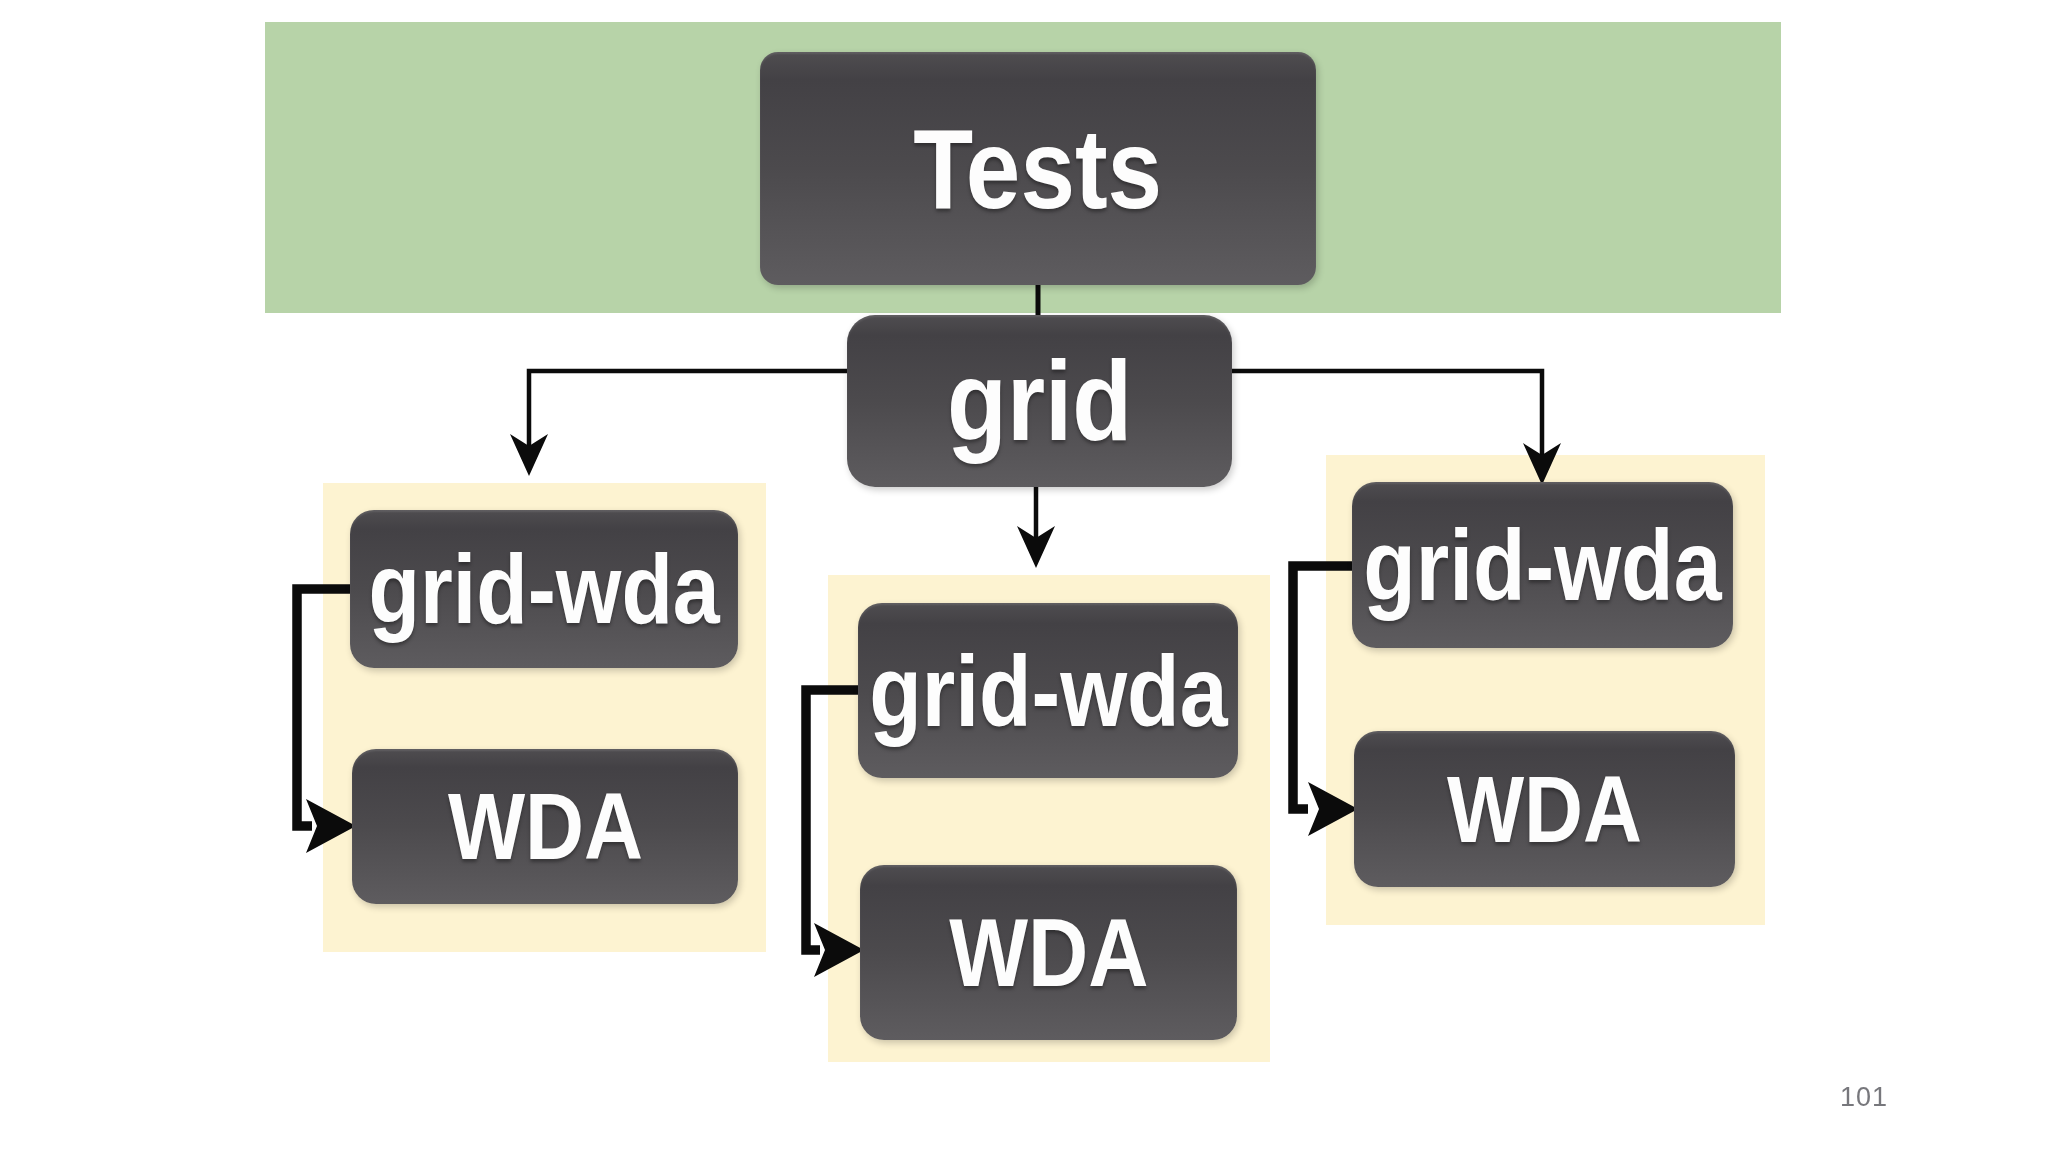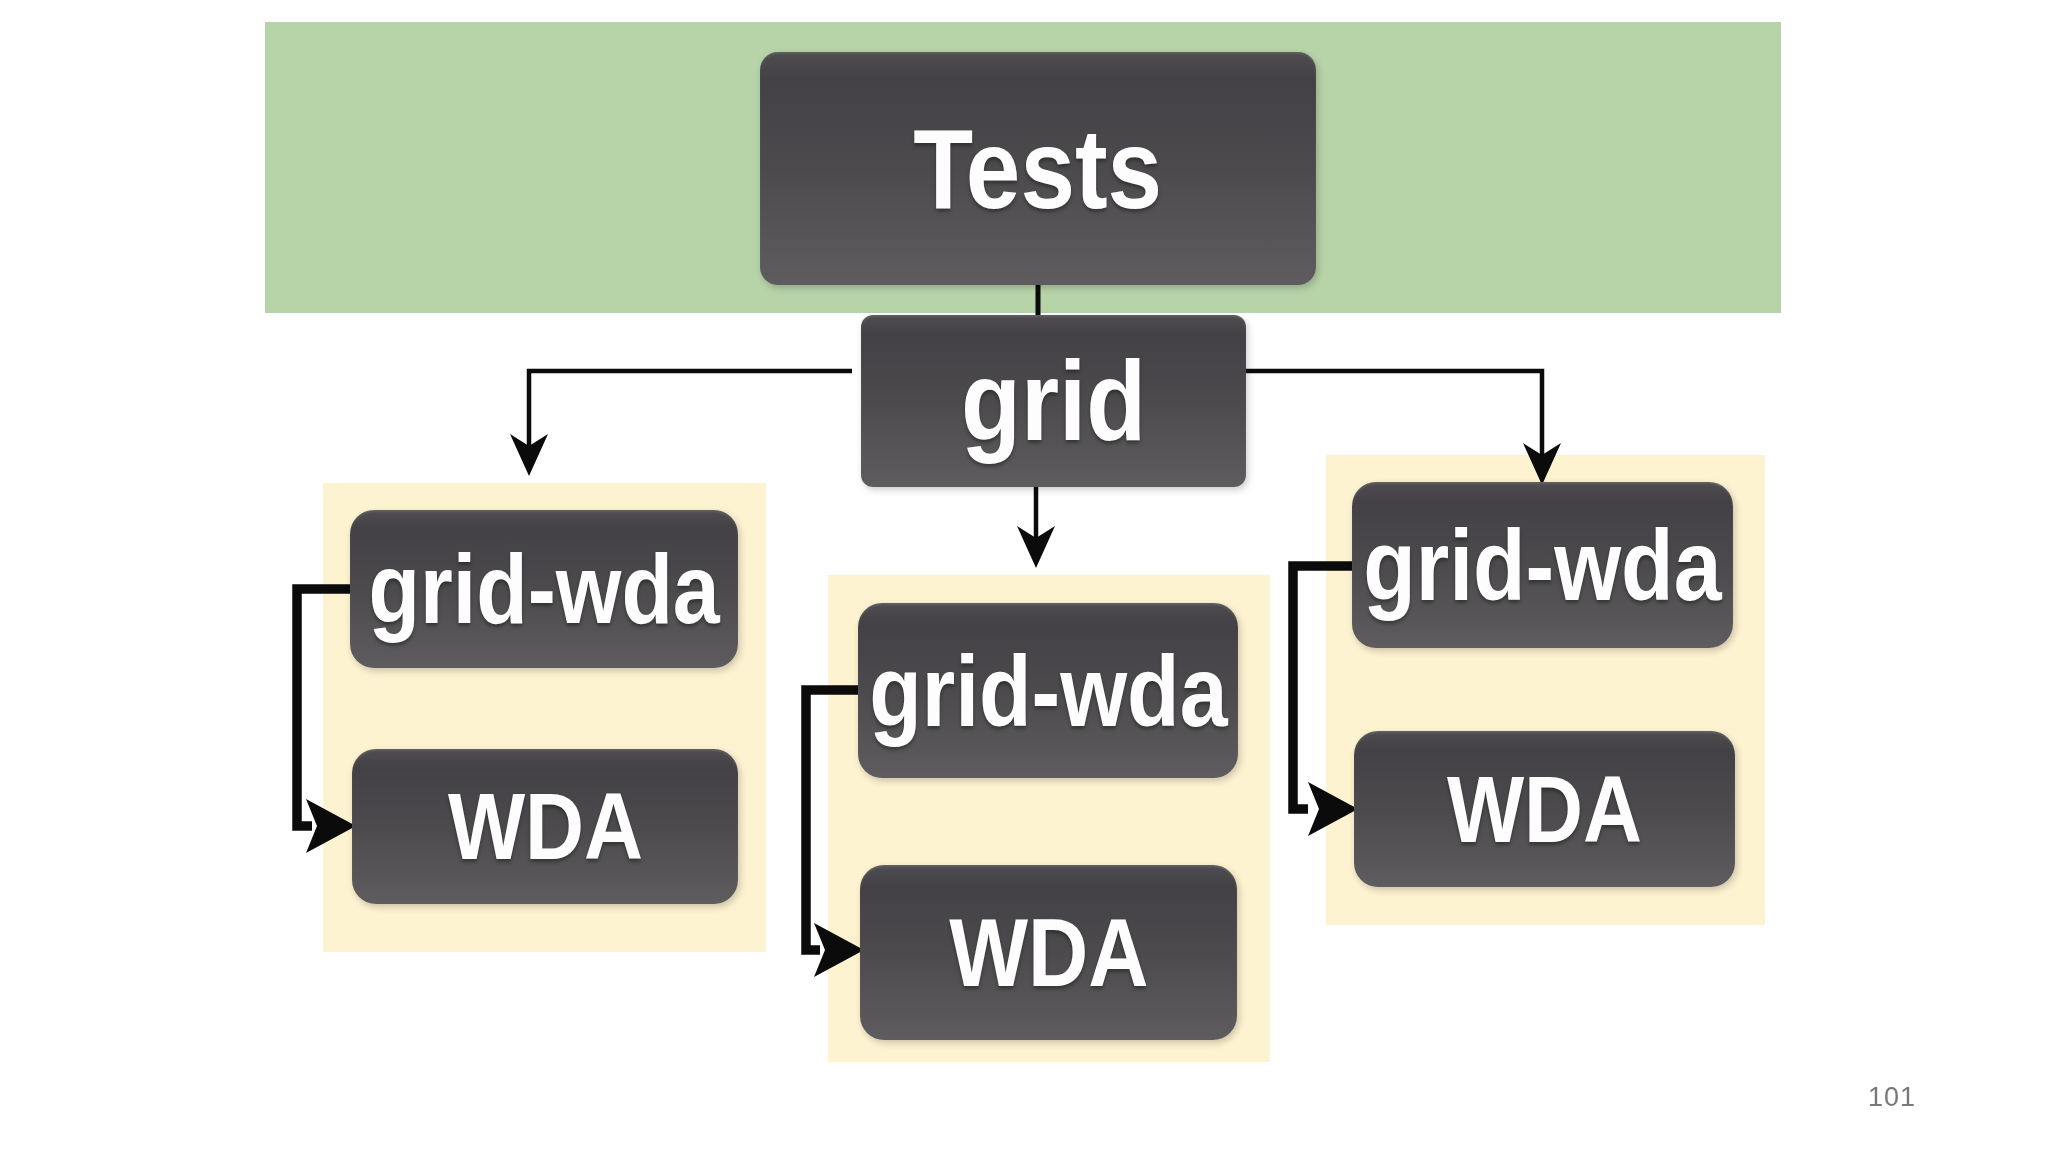--- a/index.html
+++ b/index.html
@@ -22,30 +22,30 @@
     position:absolute;display:flex;align-items:center;justify-content:center;
     background:linear-gradient(180deg,#4f4d50 0%,#434145 12%,#4c4a4d 50%,#5e5c5f 100%);
     color:#fdfdfd;font-weight:bold;
     box-shadow:2px 3px 7px rgba(0,0,0,0.20), inset 0 2px 2px rgba(255,255,255,0.10);
   }
   .node .label{
     display:inline-block;transform:scaleX(0.86);transform-origin:center;
     white-space:nowrap;text-shadow:0 3px 4px rgba(0,0,0,0.35);line-height:1;
   }
   .node.tests{left:760px;top:52px;width:556px;height:233px;border-radius:18px;font-size:114px;}
-  .node.grid {left:847px;top:315px;width:385px;height:172px;border-radius:12px;font-size:114px;margin-left:14px;}
+  .node.grid {left:847px;top:315px;width:385px;height:172px;border-radius:28px;font-size:114px;}
   .node.gw-left {left:350px;top:510px;width:388px;height:158px;border-radius:24px;font-size:98px;}
   .node.wda-left{left:352px;top:749px;width:386px;height:155px;border-radius:24px;font-size:95px;}
   .node.gw-center {left:858px;top:603px;width:380px;height:175px;border-radius:24px;font-size:100px;}
   .node.wda-center{left:860px;top:865px;width:377px;height:175px;border-radius:24px;font-size:97px;}
   .node.gw-right {left:1352px;top:482px;width:381px;height:166px;border-radius:24px;font-size:100px;}
   .node.wda-right{left:1354px;top:731px;width:381px;height:156px;border-radius:24px;font-size:95px;}
   .page-number{
     position:absolute;left:1840px;top:1082px;width:80px;
-    color:#77777c;font-size:27px;letter-spacing:1px;margin-left:28px;
+    color:#77777c;font-size:27px;letter-spacing:1px;
   }
 </style>
 </head>
 <body>
 
 <div id="slide">
 
   <div class="band"></div>
 
   <div class="panel left"></div>

